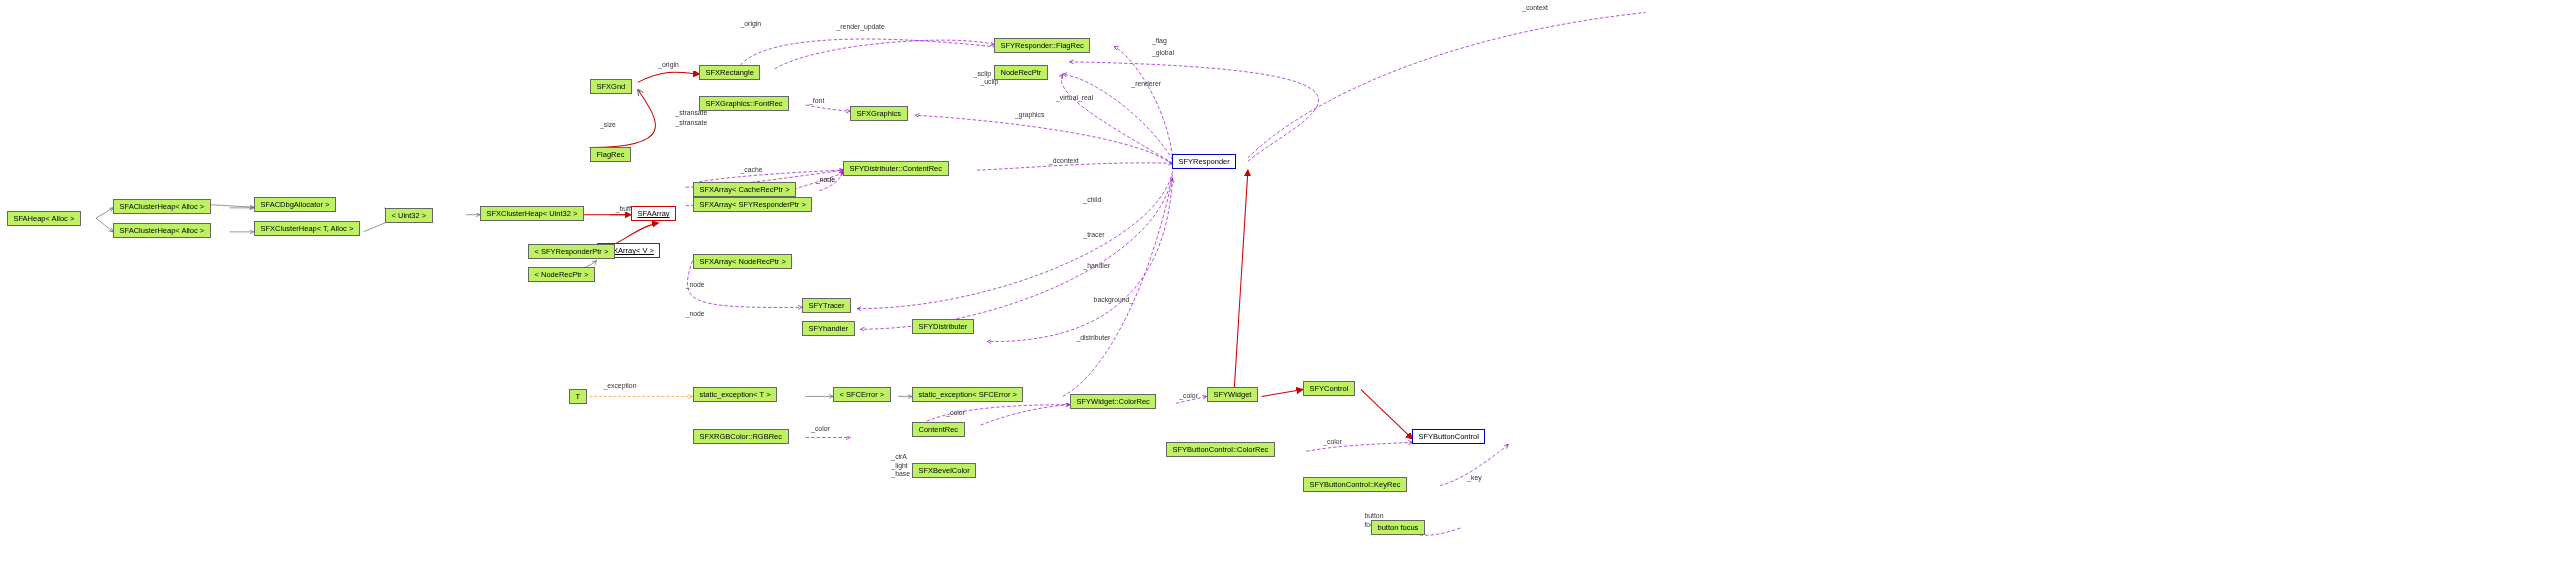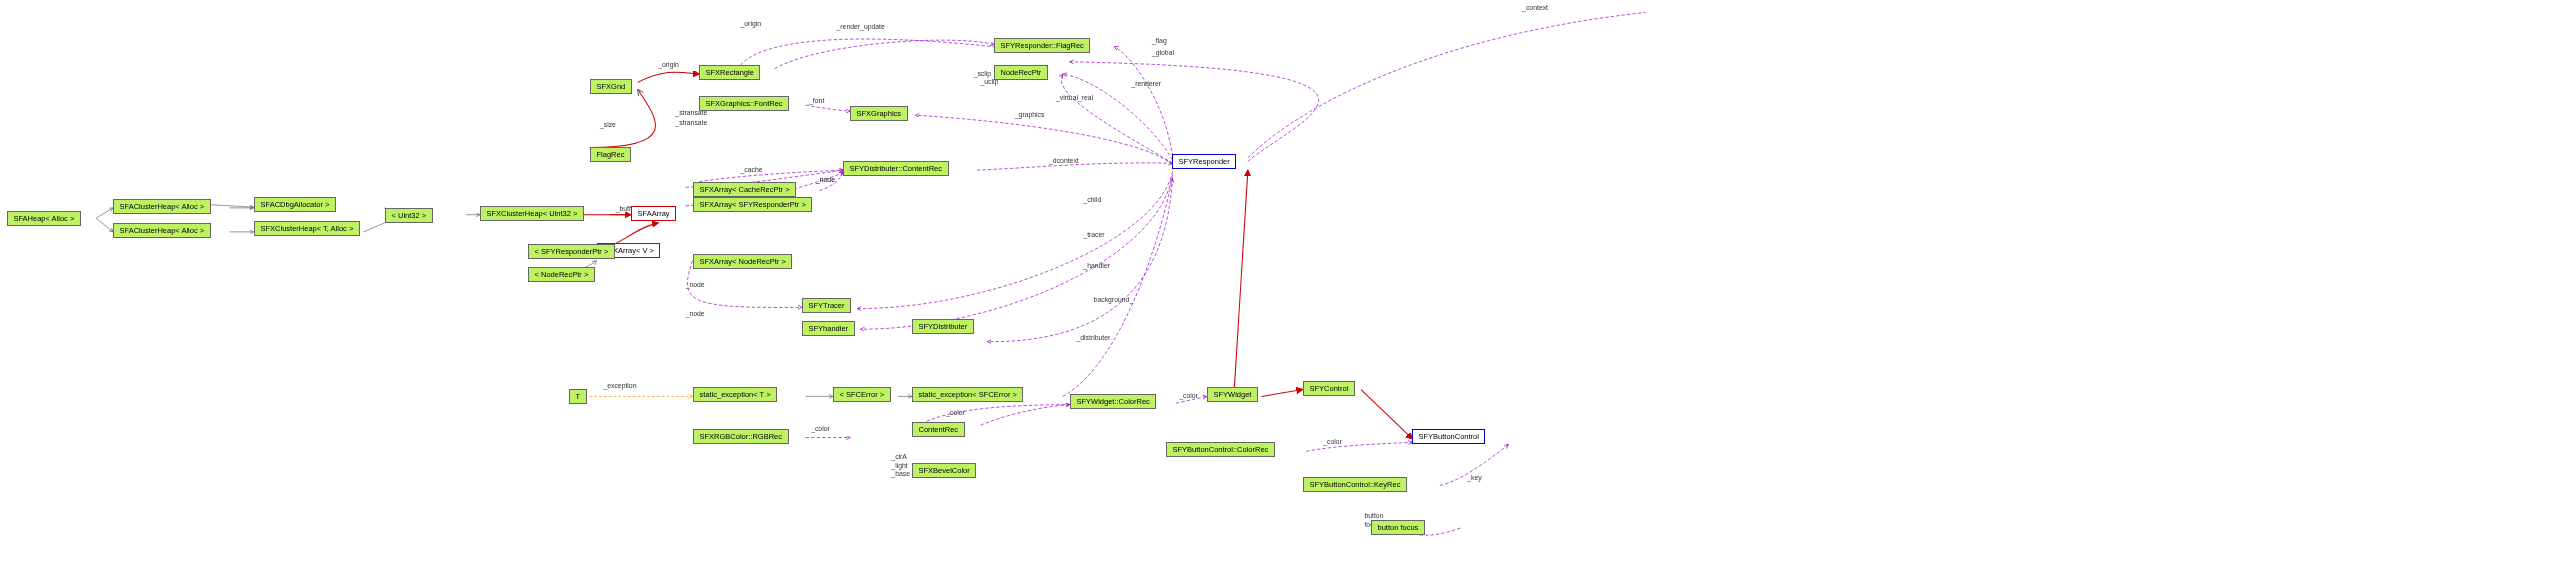--- a/index.html
+++ b/index.html
@@ -27,20 +27,21 @@
       cursor: pointer;
       z-index: 10;
     }
     .node-highlight {
       border: 1.4px solid #0000cc;
       background: #ffffff;
     }
     .node-selected {
       border: 1.4px solid #cc0000;
       background: #ffffff;
+      text-decoration: underline;
     }
     svg.edges {
       position: absolute;
       top: 0; left: 0;
       width: 2576px;
       height: 570px;
       z-index: 5;
       pointer-events: none;
     }
   </style>

